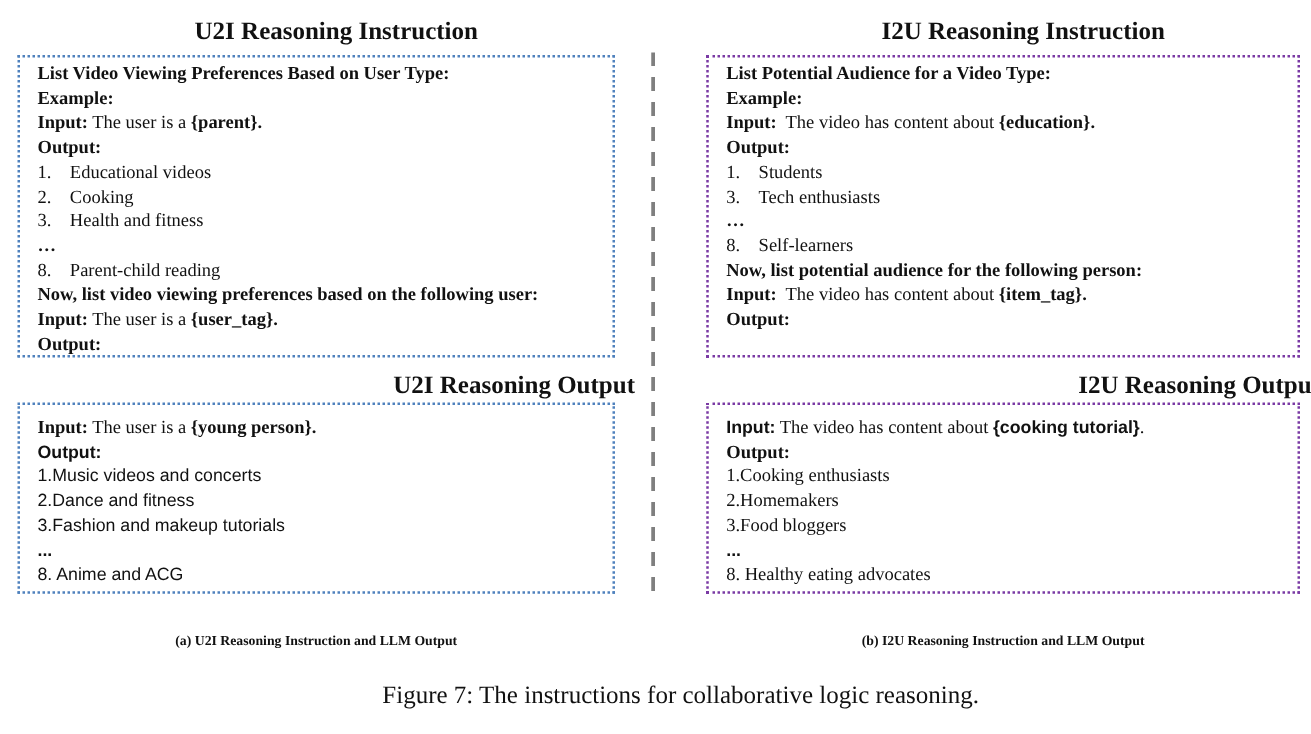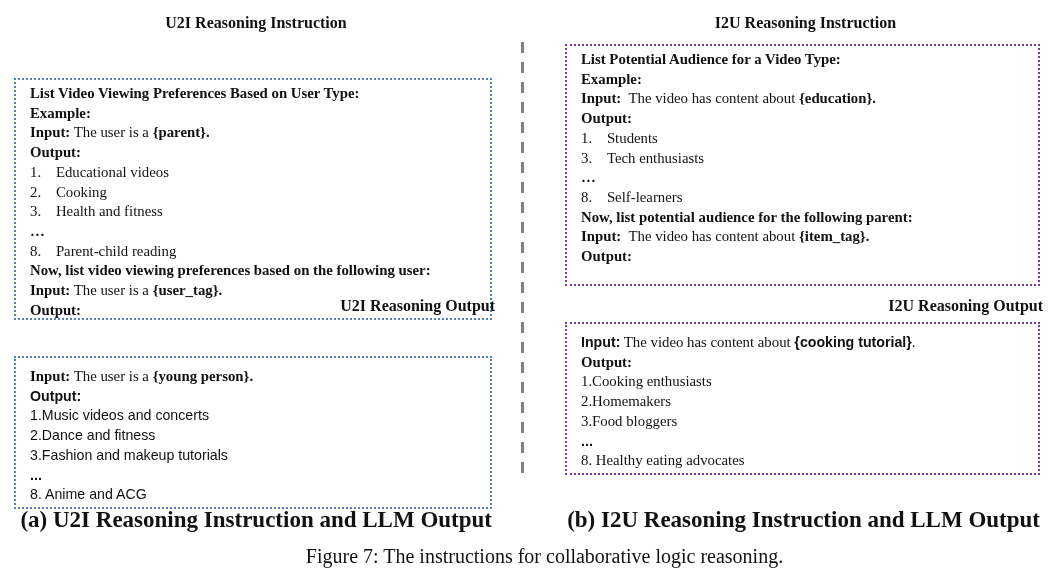--- a/index.html
+++ b/index.html
@@ -6,50 +6,50 @@
   .canvas {
     position:relative; width:1049px; height:587px; background:#ffffff;
     font-family:"Liberation Serif", serif; color:#111;
     overflow:hidden;
   }
   .panel { position:absolute; top:0; height:540px; }
   .panel.left  { left:14px;  width:478px; }
   .panel.right { left:565px; width:475px; }
 
   .box-title {
-    position:absolute; left:3px; width:100%; margin:0;
-    text-align:center; font-size:16px; font-weight:bold;
+    position:absolute; left:16px; width:100%; margin:0;
+    text-align:center; font-size:20px; font-weight:bold;
     font-family:"Liberation Serif", serif;
   }
   .t-instr { top:14px; }
   .t-out   { top:297px;text-align:right; }
 
   .box {
     position:absolute; left:0; right:0; box-sizing:border-box;
     background:#fff;
   }
   .box.instr { top:44px;  height:242px; padding:4px 8px 0 14px; }
   .box.out   { top:322px; height:153px; padding:9px 8px 0 14px; }
-  .box.blue   { border:2px dotted var(--u2i-border, #4f81bd);margin-top:34px; }
+  .box.blue   { border:2px dotted var(--u2i-border, #4f81bd); }
   .box.purple { border:2px dotted var(--i2u-border, #7a3aa4); }
 
   .tline { font-size:14.8px; line-height:19.7px; white-space:nowrap; }
   .tline .b { font-weight:bold; }
   .tline .sans { font-family:"Liberation Sans", sans-serif; font-size:14.2px; }
 
   .divider {
     position:absolute; left:521px; top:42px; width:3px; height:436px;
     background:repeating-linear-gradient(180deg,
       var(--divider, #7f7f7f) 0px, var(--divider, #7f7f7f) 11px,
       transparent 11px, transparent 20px);
   }
 
   .caption {
     position:absolute; top:507px; left:0; width:100%;
-    text-align:right; font-size:23px; font-weight:bold;
+    text-align:center; font-size:11px; font-weight:bold;
     font-family:"Liberation Serif", serif;
   }
   .fig-caption {
     position:absolute; top:545px; left:0; width:100%;
     text-align:center; font-size:20px;
     font-family:"Liberation Serif", serif;
     padding-left:20px;
   }
 </style>
 </head>
@@ -92,21 +92,21 @@
     <h3 class="box-title t-instr">I2U Reasoning Instruction</h3>
     <div class="box instr purple">
         <div class="tline"><span class="b">List Potential Audience for a Video Type:</span></div>
         <div class="tline"><span class="b">Example:</span></div>
         <div class="tline"><span class="b">Input:</span><span>&nbsp; The video has content about </span><span class="b">{education}.</span></div>
         <div class="tline"><span class="b">Output:</span></div>
         <div class="tline"><span>1.&nbsp;&nbsp;&nbsp;&nbsp;Students</span></div>
         <div class="tline"><span>3.&nbsp;&nbsp;&nbsp;&nbsp;Tech enthusiasts</span></div>
         <div class="tline"><span class="b">…</span></div>
         <div class="tline"><span>8.&nbsp;&nbsp;&nbsp;&nbsp;Self-learners</span></div>
-        <div class="tline"><span class="b">Now, list potential audience for the following parent:</span></div>
+        <div class="tline"><span class="b">Now, list potential audience for the following person:</span></div>
         <div class="tline"><span class="b">Input:</span><span>&nbsp; The video has content about </span><span class="b">{item_tag}.</span></div>
         <div class="tline"><span class="b">Output:</span></div>
       </div>
     <h3 class="box-title t-out">I2U Reasoning Output</h3>
     <div class="box out purple">
         <div class="tline"><span class="b sans">Input:</span><span> The video has content about </span><span class="b sans">{cooking tutorial}</span><span>.</span></div>
         <div class="tline"><span class="b">Output:</span></div>
         <div class="tline"><span>1.Cooking enthusiasts</span></div>
         <div class="tline"><span>2.Homemakers</span></div>
         <div class="tline"><span>3.Food bloggers</span></div>

